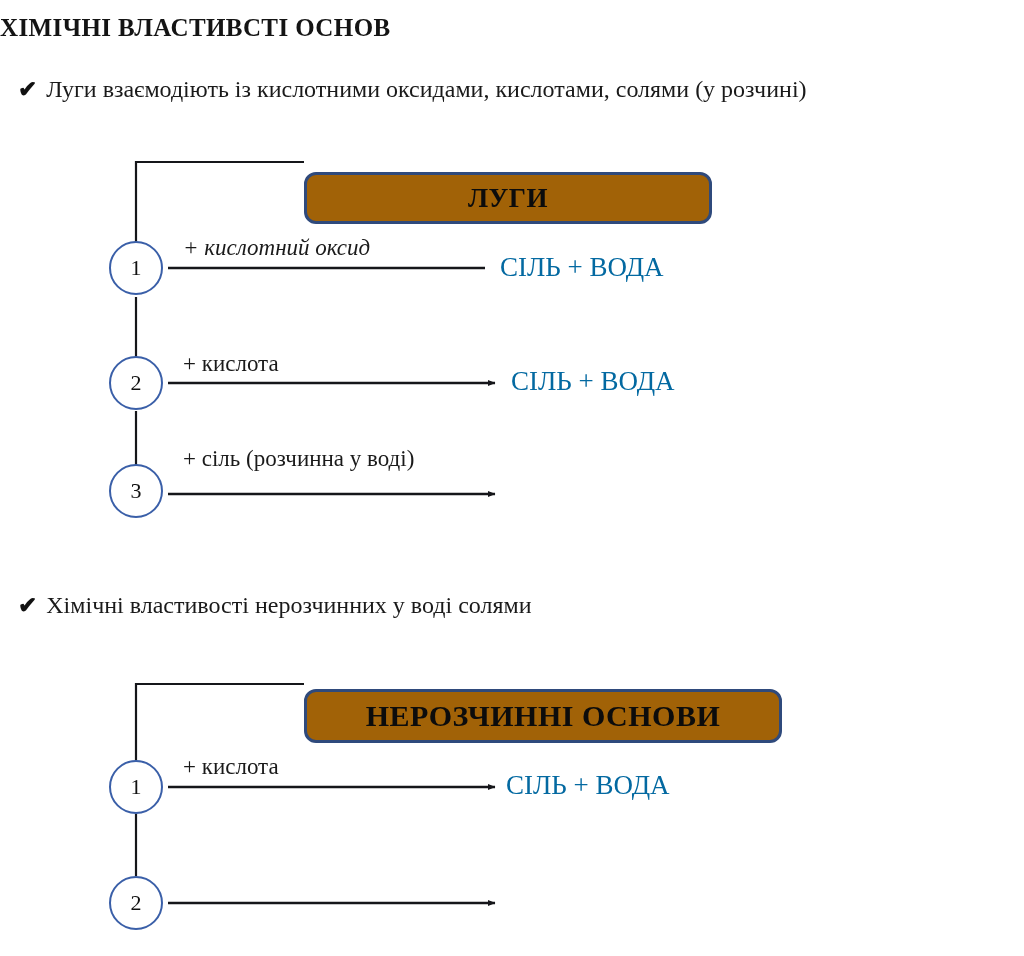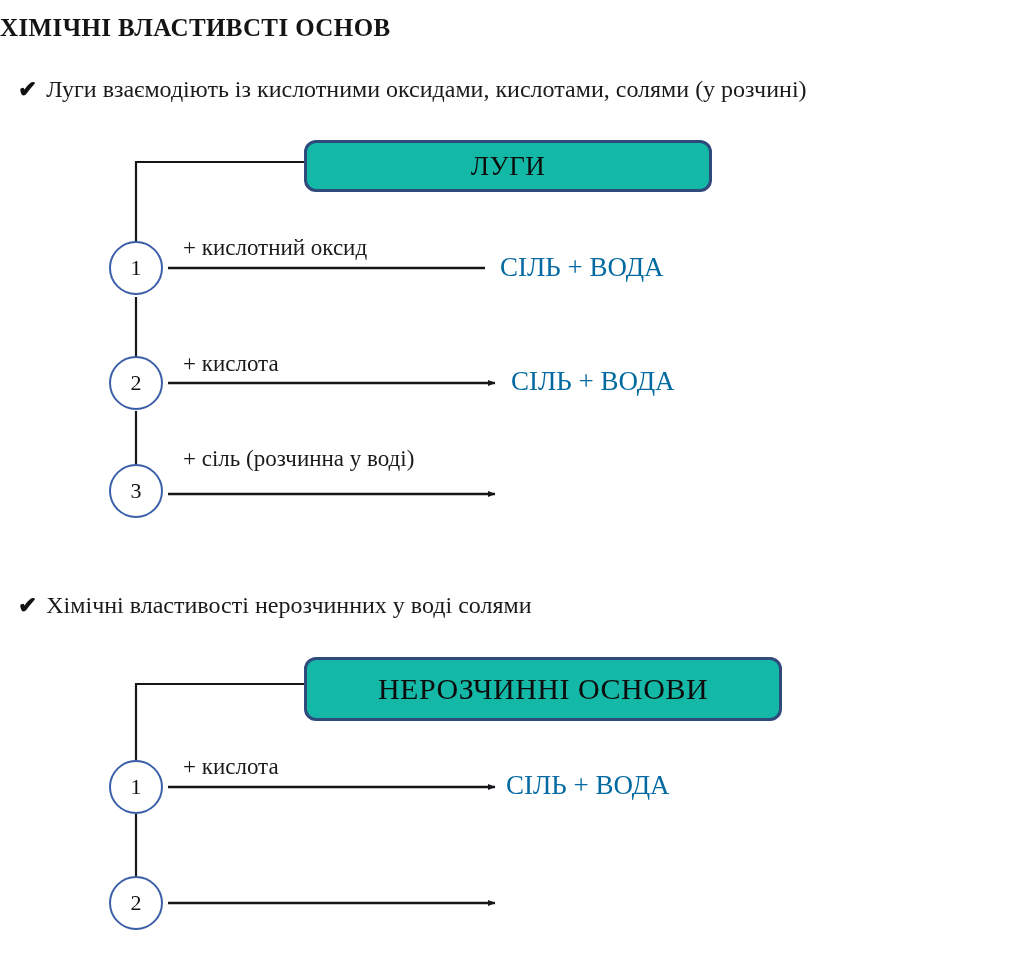--- a/index.html
+++ b/index.html
@@ -65,39 +65,40 @@
     left: 0;
     top: 0;
     width: 1024px;
     overflow: visible;
   }
 
   
   .header-box {
     position: absolute;
     box-sizing: border-box;
-    background: #14b8a6;
+    background: #a16207;
     border: 3px solid #2f4a7c;
     border-radius: 12px;
     display: flex;
     align-items: center;
     justify-content: center;
-    font-weight: normal;
+    font-weight: bold;
     color: #0c0c0c;
     text-align: center;
     letter-spacing: 0.5px;
+    margin-top: 32px;
   }
   #header-lugy {
     left: 304px; top: 10px;
     width: 408px; height: 52px;
     font-size: 27px;
   }
   #header-nerozch {
     left: 304px; top: 9px;
-    width: 478px; height: 64px;
+    width: 478px; height: 54px;
     font-size: 30px;
   }
 
   
   .step-circle {
     position: absolute;
     box-sizing: border-box;
     width: 54px;
     height: 54px;
     border-radius: 50%;
@@ -151,21 +152,21 @@
     <path d="M136,281 L136,335" fill="none" stroke="#15161a" stroke-width="2.2"></path>
 
     <line x1="168" y1="138" x2="485" y2="138" stroke="#15161a" stroke-width="2.4"></line>
     <line x1="168" y1="253" x2="495" y2="253" stroke="#15161a" stroke-width="2.4" marker-end="url(#arrow-l)"></line>
     <line x1="168" y1="364" x2="495" y2="364" stroke="#15161a" stroke-width="2.4" marker-end="url(#arrow-l)"></line>
   </svg>
 
   <div class="header-box" id="header-lugy">ЛУГИ</div>
 
   <div class="step-circle" style="left:109px; top:111px;">1</div>
-  <div class="reaction-label" style="left:183px; top:105px;">+ кислотний оксид</div>
+  <div class="reaction-label" style="left:183px; top:105px;font-style:italic;">+ кислотний оксид</div>
   <div class="product-label" style="left:500px; top:122px;">СІЛЬ + ВОДА</div>
 
   <div class="step-circle" style="left:109px; top:226px;">2</div>
   <div class="reaction-label" style="left:183px; top:221px;">+ кислота</div>
   <div class="product-label" style="left:511px; top:236px;">СІЛЬ + ВОДА</div>
 
   <div class="step-circle" style="left:109px; top:334px;">3</div>
   <div class="reaction-label" style="left:183px; top:316px;">+ сіль (розчинна у воді)</div>
 </div>
 

